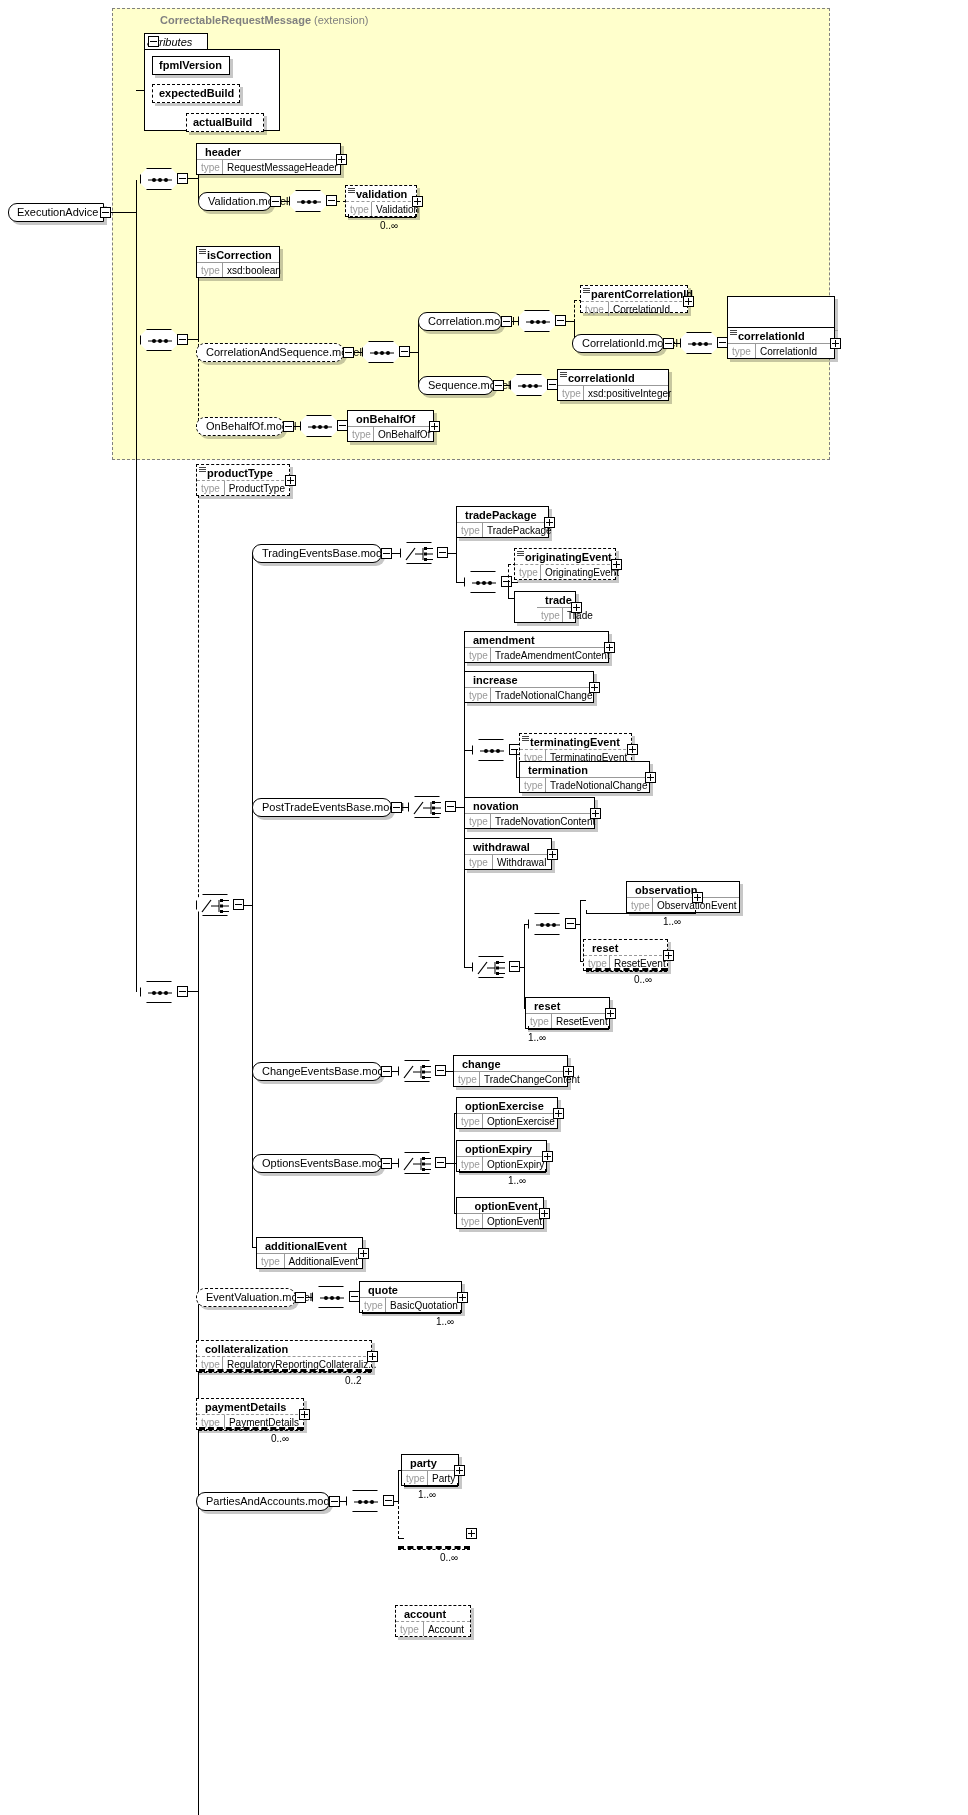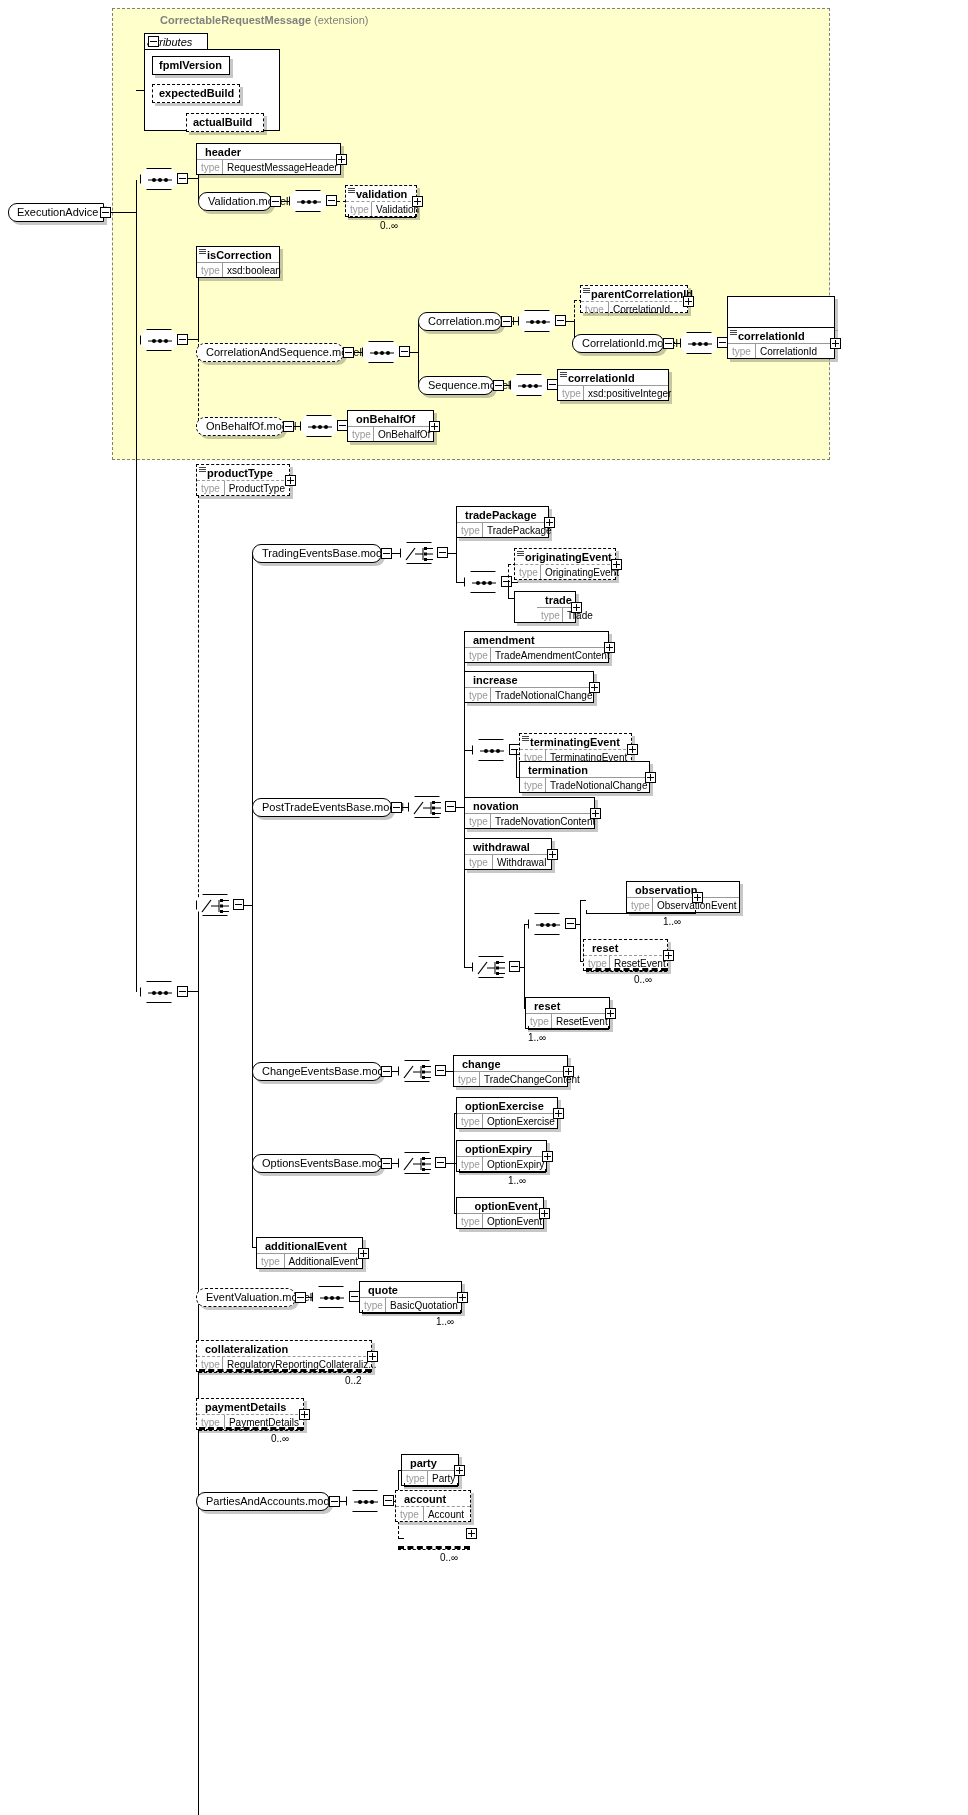--- a/index.html
+++ b/index.html
@@ -780,21 +780,21 @@
     <div class="nm">party</div>
     <div class="ty">
         <span class="k">type</span>
         <span class="v">Party</span>
       </div>
   </div>
   <div class="expand" style="left:454px;top:1465px;"></div>
   <div class="rep" style="left:404px;top:1483px;width:54px;height:4px;border-top:none;"></div>
   <div class="occ" style="left:418px;top:1489px;">1..∞</div>
 
-  <div class="elem opt" style="left:395px;top:1490px;width:76px;height:32px;">
+  <div class="elem opt" style="left:395px;top:1605px;width:76px;height:32px;">
     <div class="nm">account</div>
     <div class="ty">
         <span class="k">type</span>
         <span class="v">Account</span>
       </div>
   </div>
   <div class="expand" style="left:466px;top:1528px;"></div>
   <div class="rep" style="left:398px;top:1546px;width:72px;height:4px;border-top:none;border-style:dashed;"></div>
   <div class="occ" style="left:440px;top:1552px;">0..∞</div>
 

